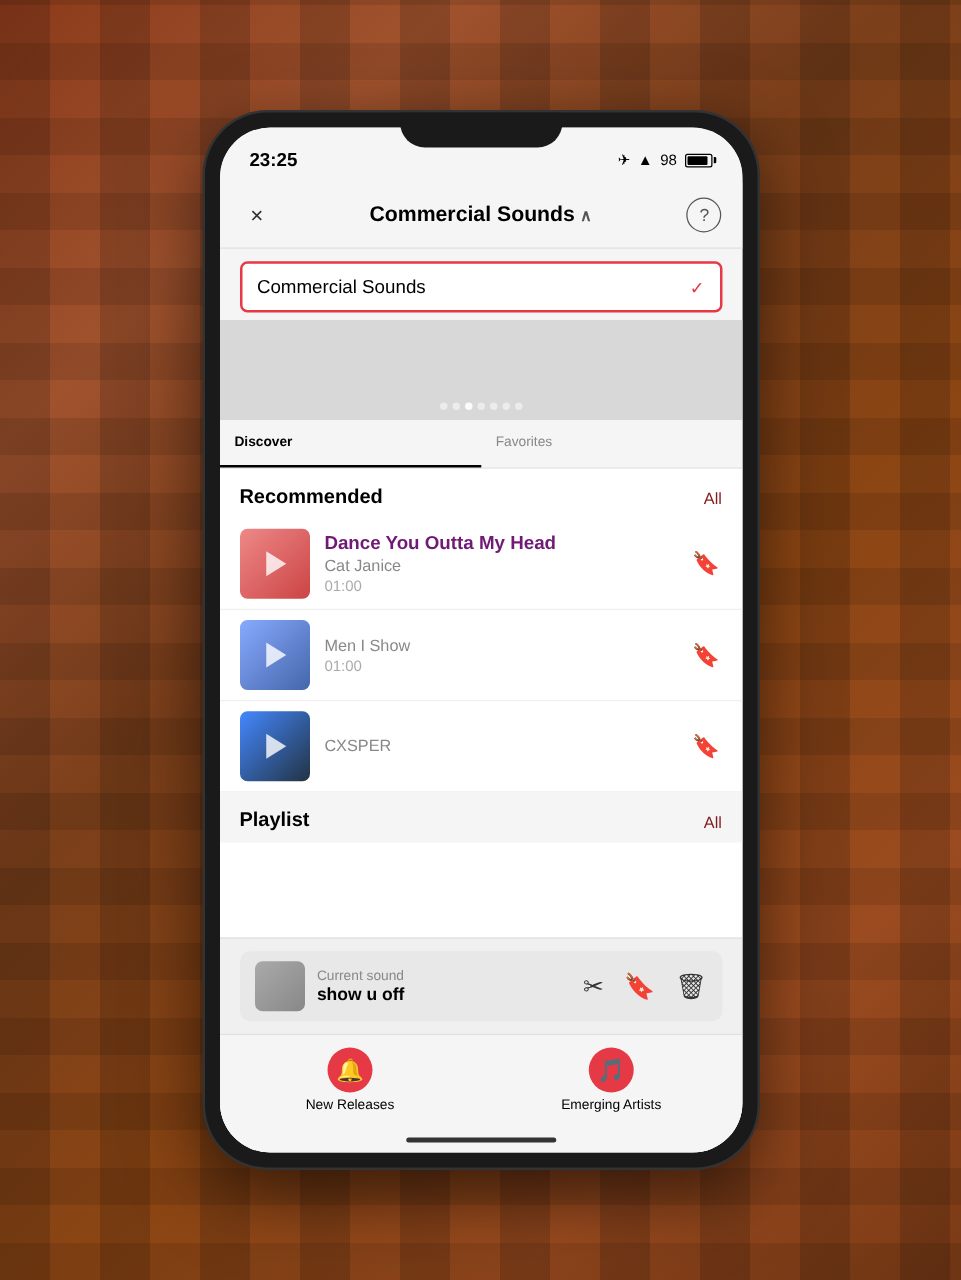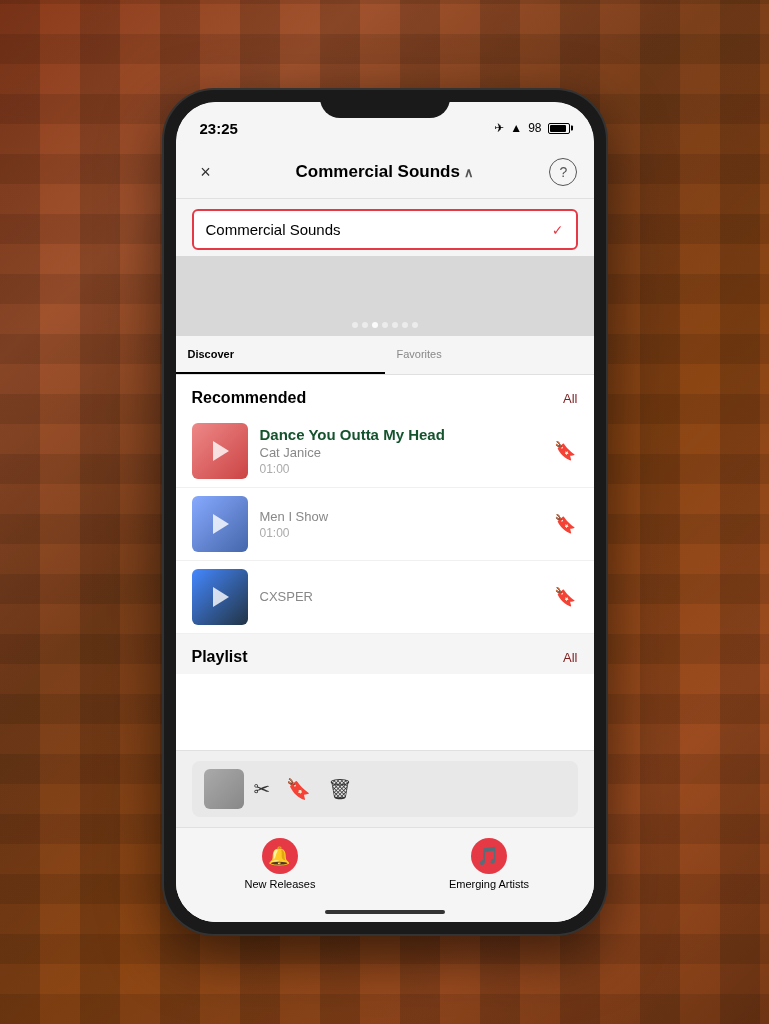--- a/index.html
+++ b/index.html
@@ -320,21 +320,21 @@
       margin-left: 3px;
     }
 
     .track-info {
       flex: 1;
     }
 
     .track-name {
       font-size: 15px;
       font-weight: 600;
-      color: #14532d;
+      color: #701a75;
       margin-bottom: 2px;
     }
 
     .track-artist {
       font-size: 13px;
       color: #888;
       margin-bottom: 2px;
     }
 
     .track-duration {
@@ -579,20 +579,24 @@
         <div class="section-header playlist-section">
           <span class="section-title">Playlist</span>
           <span class="section-all">All</span>
         </div>
 
       </div>
 
       <div class="bottom-bar">
         <div class="current-sound-row">
           <div class="current-thumb"></div>
+          <div class="current-info">
+            <div class="current-label">Current sound</div>
+            <div class="current-name">show u off</div>
+          </div>
           <div class="current-actions">
             <span class="action-icon">✂</span>
             <span class="action-icon">🔖</span>
             <span class="action-icon">🗑</span>
           </div>
         </div>
       </div>
 
       <div class="bottom-nav">
         <div class="nav-item">

